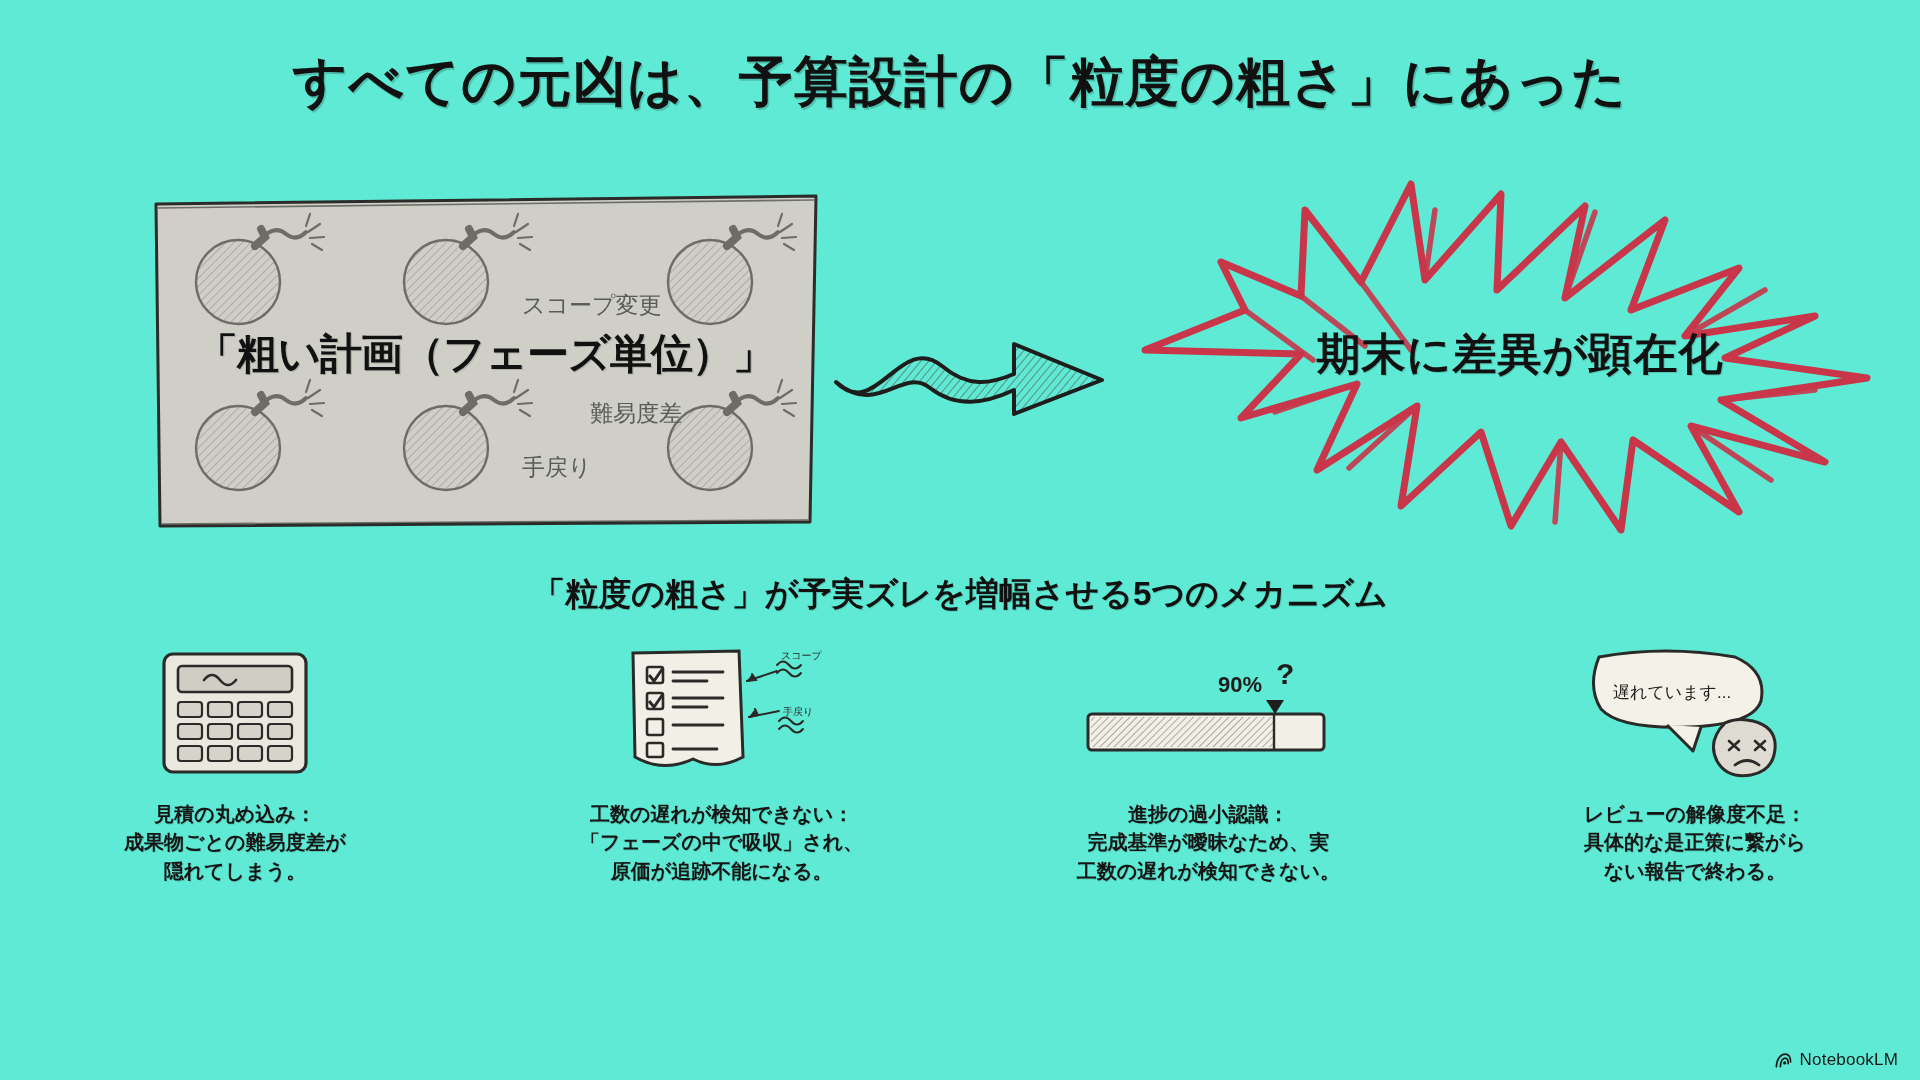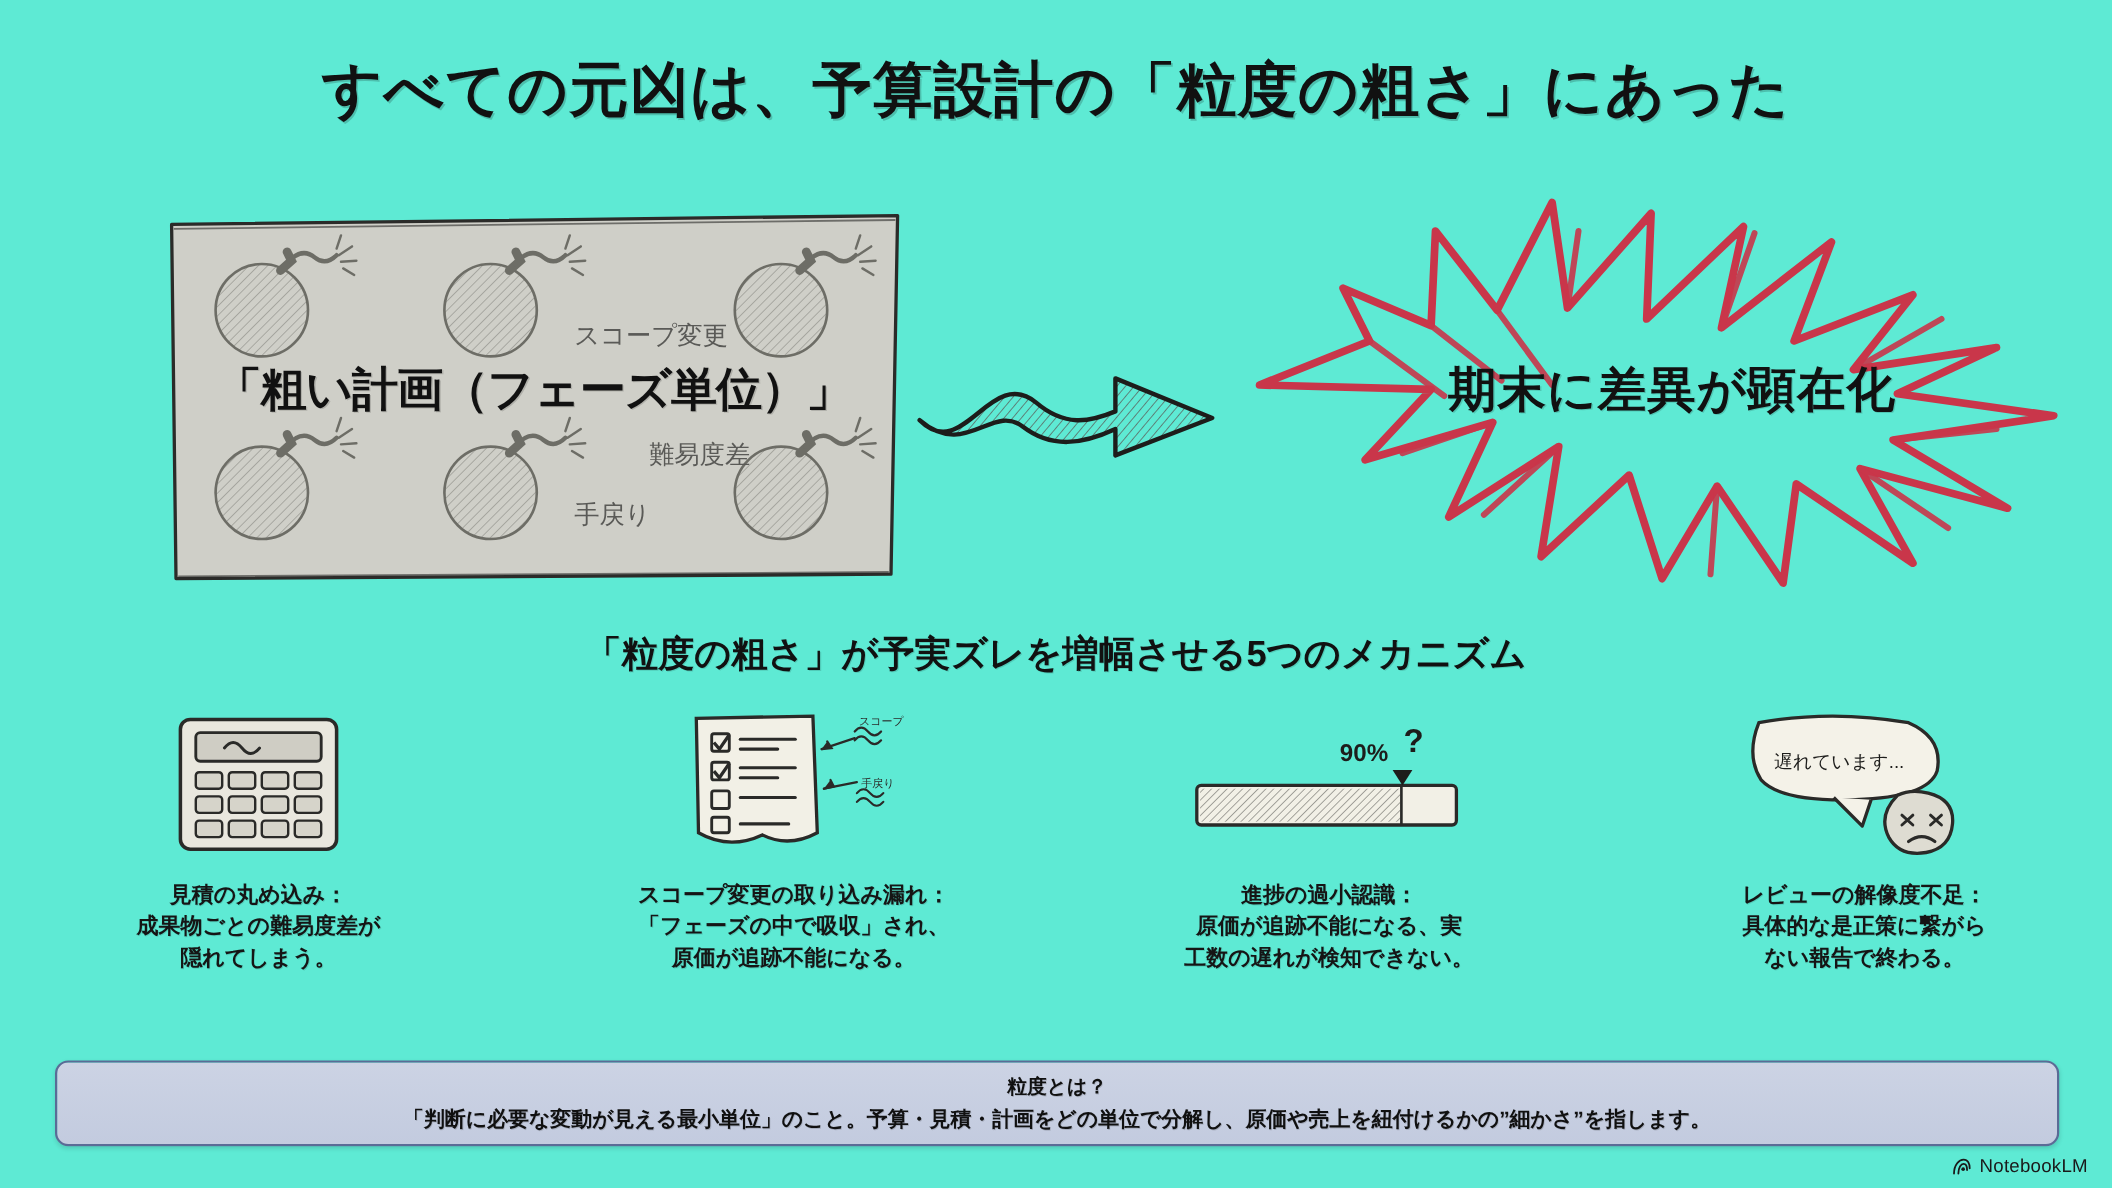--- a/index.html
+++ b/index.html
@@ -361,38 +361,38 @@
             <path d="M170,28 q6,-7 12,0 q6,7 12,0"></path>
             <path d="M142,72 L172,66"></path>
             <path d="M142,72 l9,-2 l-3,-6" fill="#2a2a28"></path>
             <path d="M172,76 q6,-7 12,0 q6,7 12,0"></path>
             <path d="M172,84 q6,-7 12,0 q6,7 12,0"></path>
           </g>
           <text x="174" y="14" font-family="'Liberation Sans',sans-serif" font-size="10" fill="#2a2a28">スコープ</text>
           <text x="176" y="70" font-family="'Liberation Sans',sans-serif" font-size="10" fill="#2a2a28">手戻り</text>
         </svg>
       </div>
-      <div class="mech-caption">スコープ変更の取り込み漏れ：
+      <div class="mech-caption">工数の遅れが検知できない：
 「フェーズの中で吸収」され、
 原価が追跡不能になる。</div>
     </div>
 
     <div class="mech">
       <div class="mech-art">
         <svg width="260" height="130" viewBox="0 0 260 130">
           <rect x="10" y="66" width="236" height="36" rx="4" fill="#f2f0e6" stroke="#2a2a28" stroke-width="3"></rect>
           <rect x="13" y="69" width="182" height="30" fill="url(#hatchBar)" opacity="0.85"></rect>
           <line x1="196" y1="67" x2="196" y2="101" stroke="#2a2a28" stroke-width="2.4"></line>
           <path d="M188,52 L206,52 L197,66 Z" fill="#1d1d1b"></path>
           <text x="140" y="44" font-family="'Liberation Sans',sans-serif" font-size="22" font-weight="700" fill="#1d1d1b">90%</text>
           <text x="198" y="36" font-family="'Liberation Sans',sans-serif" font-size="30" font-weight="700" fill="#1d1d1b">?</text>
         </svg>
       </div>
       <div class="mech-caption">進捗の過小認識：
-原価が追跡不能になる、実
+完成基準が曖昧なため、実
 工数の遅れが検知できない。</div>
     </div>
 
 
     <div class="mech">
       <div class="mech-art">
         <svg width="240" height="135" viewBox="0 0 240 135">
           <path d="M24,12 Q12,42 26,64 Q44,84 112,82 Q178,80 186,56 Q192,26 160,12 Q90,0 24,12 Z" fill="#f4f2e8" stroke="#2a2a28" stroke-width="3"></path>
           <path d="M92,80 L118,106 L126,82" fill="#f4f2e8" stroke="#2a2a28" stroke-width="3" stroke-linejoin="round"></path>
           <text x="38" y="53" font-family="'Liberation Sans',sans-serif" font-size="17" fill="#1d1d1b">遅れています...</text>
@@ -404,24 +404,20 @@
             <path d="M160,120 q12,-9 24,0" fill="none" stroke="#2a2a28" stroke-width="2.8" stroke-linecap="round"></path>
           </g>
         </svg>
       </div>
       <div class="mech-caption">レビューの解像度不足：
 具体的な是正策に繋がら
 ない報告で終わる。</div>
     </div>
   </div>
 
-  <div id="footer-box">
-    <div id="footer-title">粒度とは？</div>
-    <div id="footer-body">「判断に必要な変動が見える最小単位」のこと。予算・見積・計画をどの単位で分解し、原価や売上を紐付けるかの”細かさ”を指します。</div>
-  </div>
 
   <div id="watermark">
     <svg width="19" height="19" viewBox="0 0 24 24">
       <path d="M3 20 C3 10 9 4 14 4 C19 4 21 9 21 14" fill="none" stroke="#1a1a1a" stroke-width="2.1" stroke-linecap="round"></path>
       <path d="M8 20 C8 13 11 9 14 9 C17 9 18 12 18 16" fill="none" stroke="#1a1a1a" stroke-width="2.1" stroke-linecap="round"></path>
       <circle cx="13.5" cy="15" r="2.1" fill="#1a1a1a"></circle>
     </svg>
     <span>NotebookLM</span>
   </div>
 

